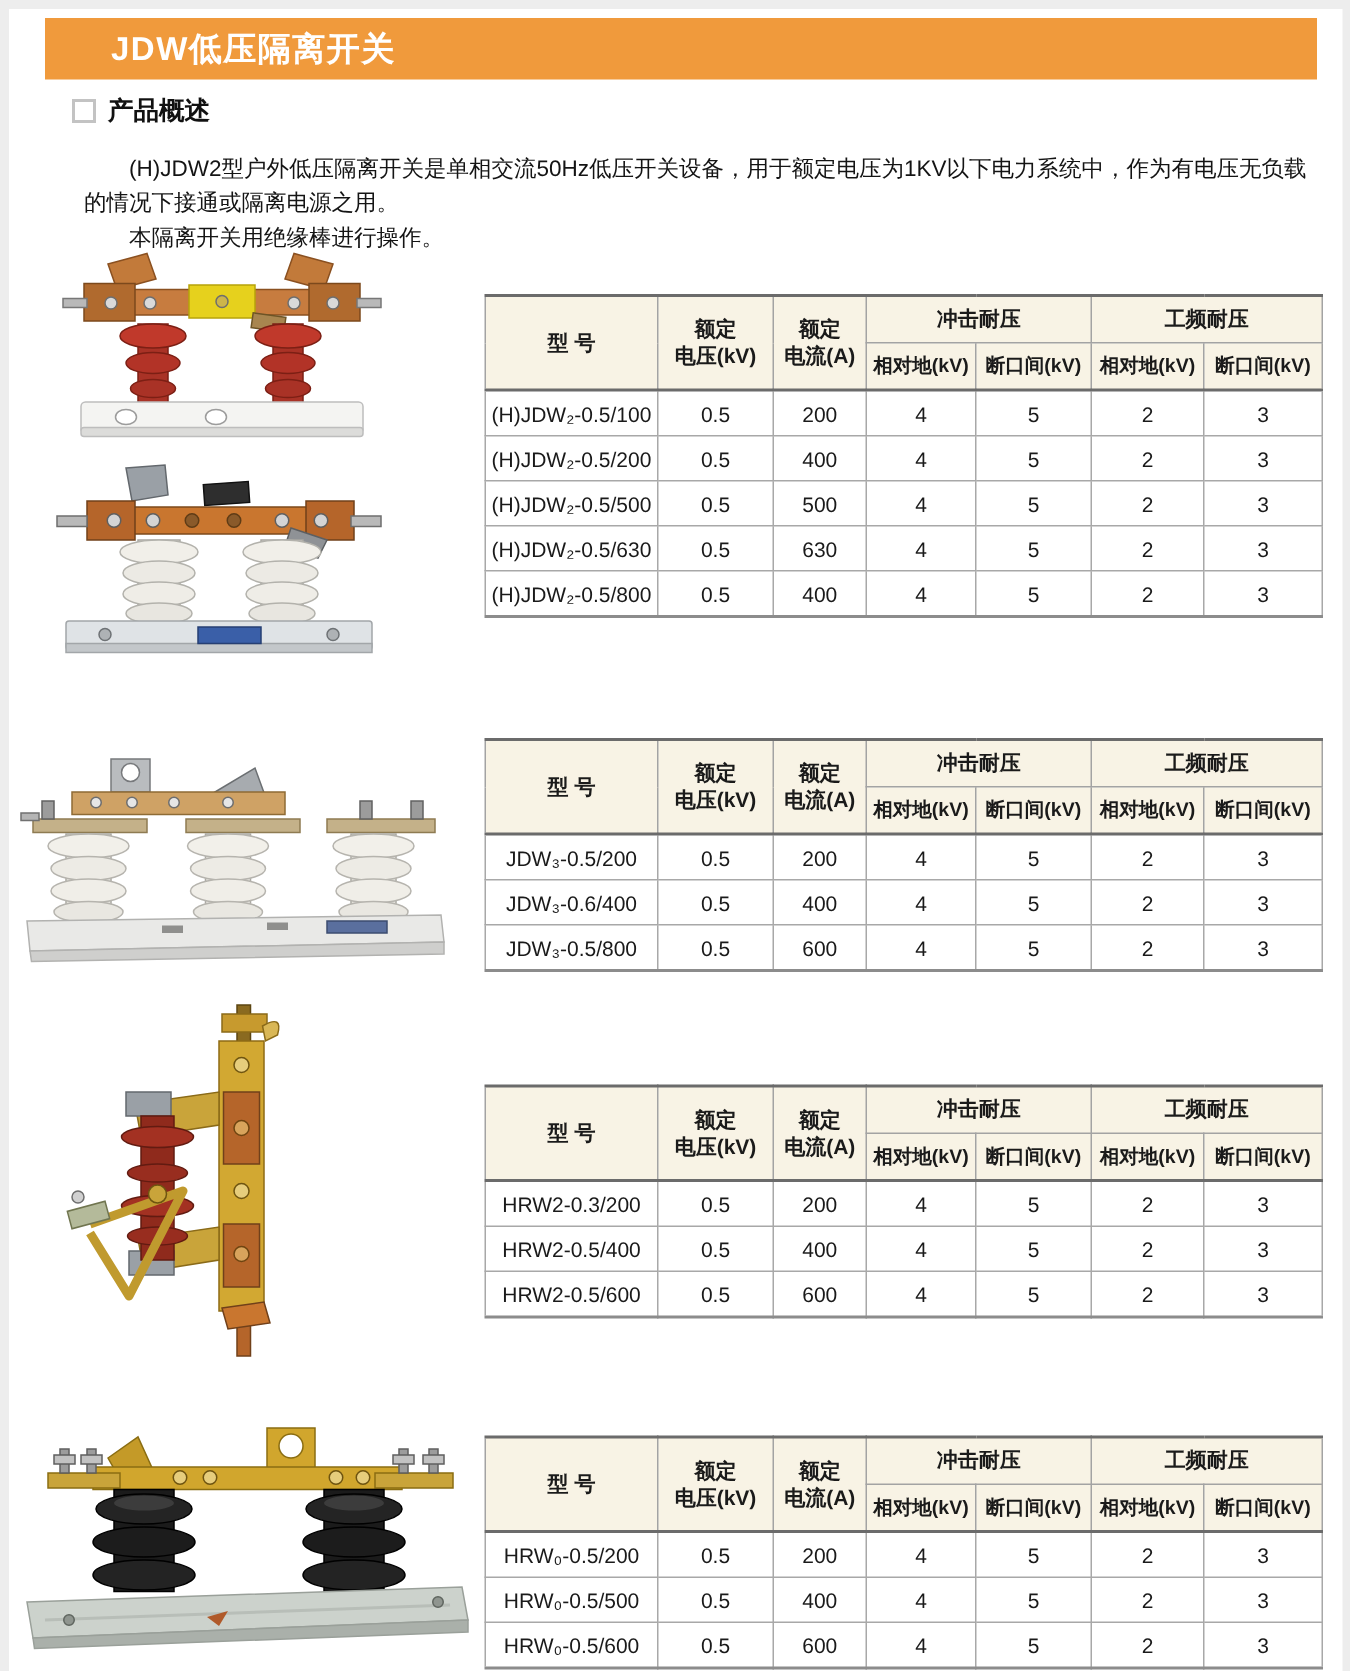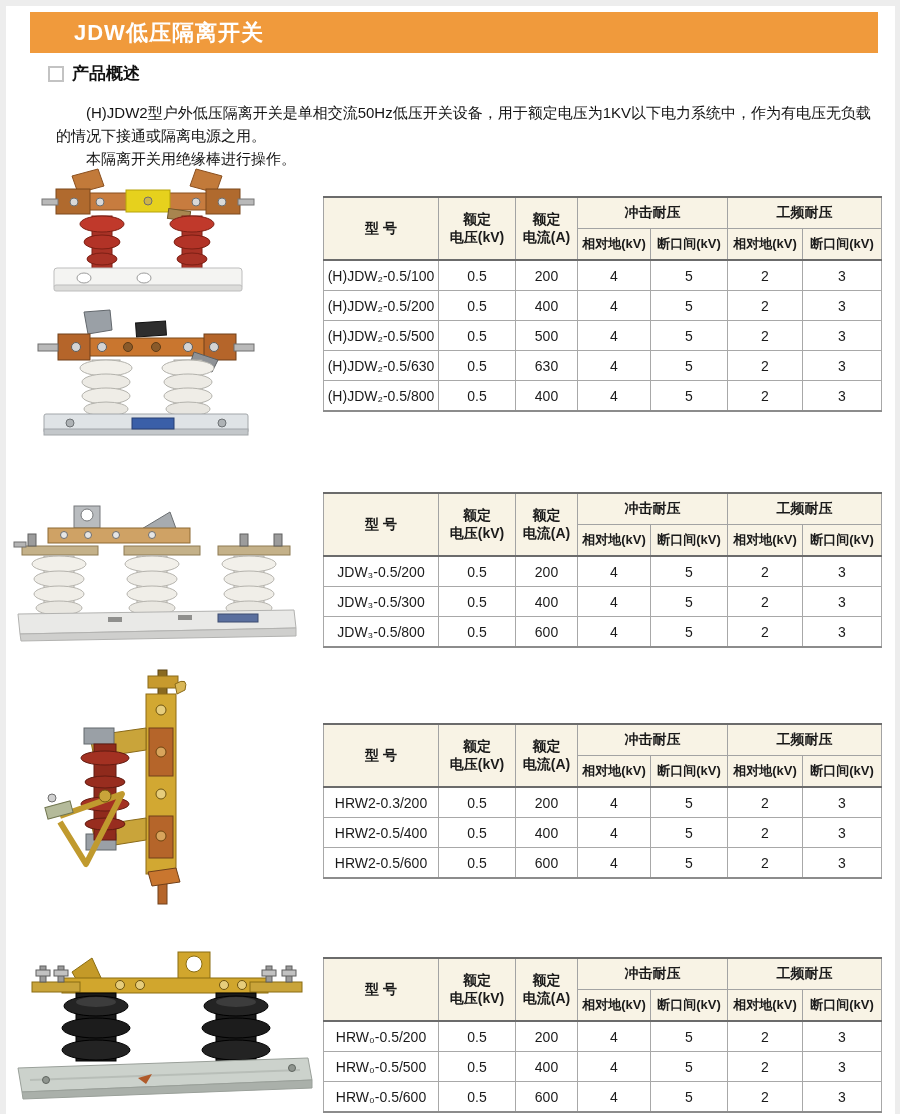--- a/index.html
+++ b/index.html
@@ -367,21 +367,21 @@
         <tr>
           <td>JDW₃-0.5/200</td>
           <td>0.5</td>
           <td>200</td>
           <td>4</td>
           <td>5</td>
           <td>2</td>
           <td>3</td>
         </tr>
         <tr>
-          <td>JDW₃-0.5/300</td>
+          <td>JDW₃-0.6/400</td>
           <td>0.5</td>
           <td>400</td>
           <td>4</td>
           <td>5</td>
           <td>2</td>
           <td>3</td>
         </tr>
         <tr>
           <td>JDW₃-0.5/800</td>
           <td>0.5</td>

